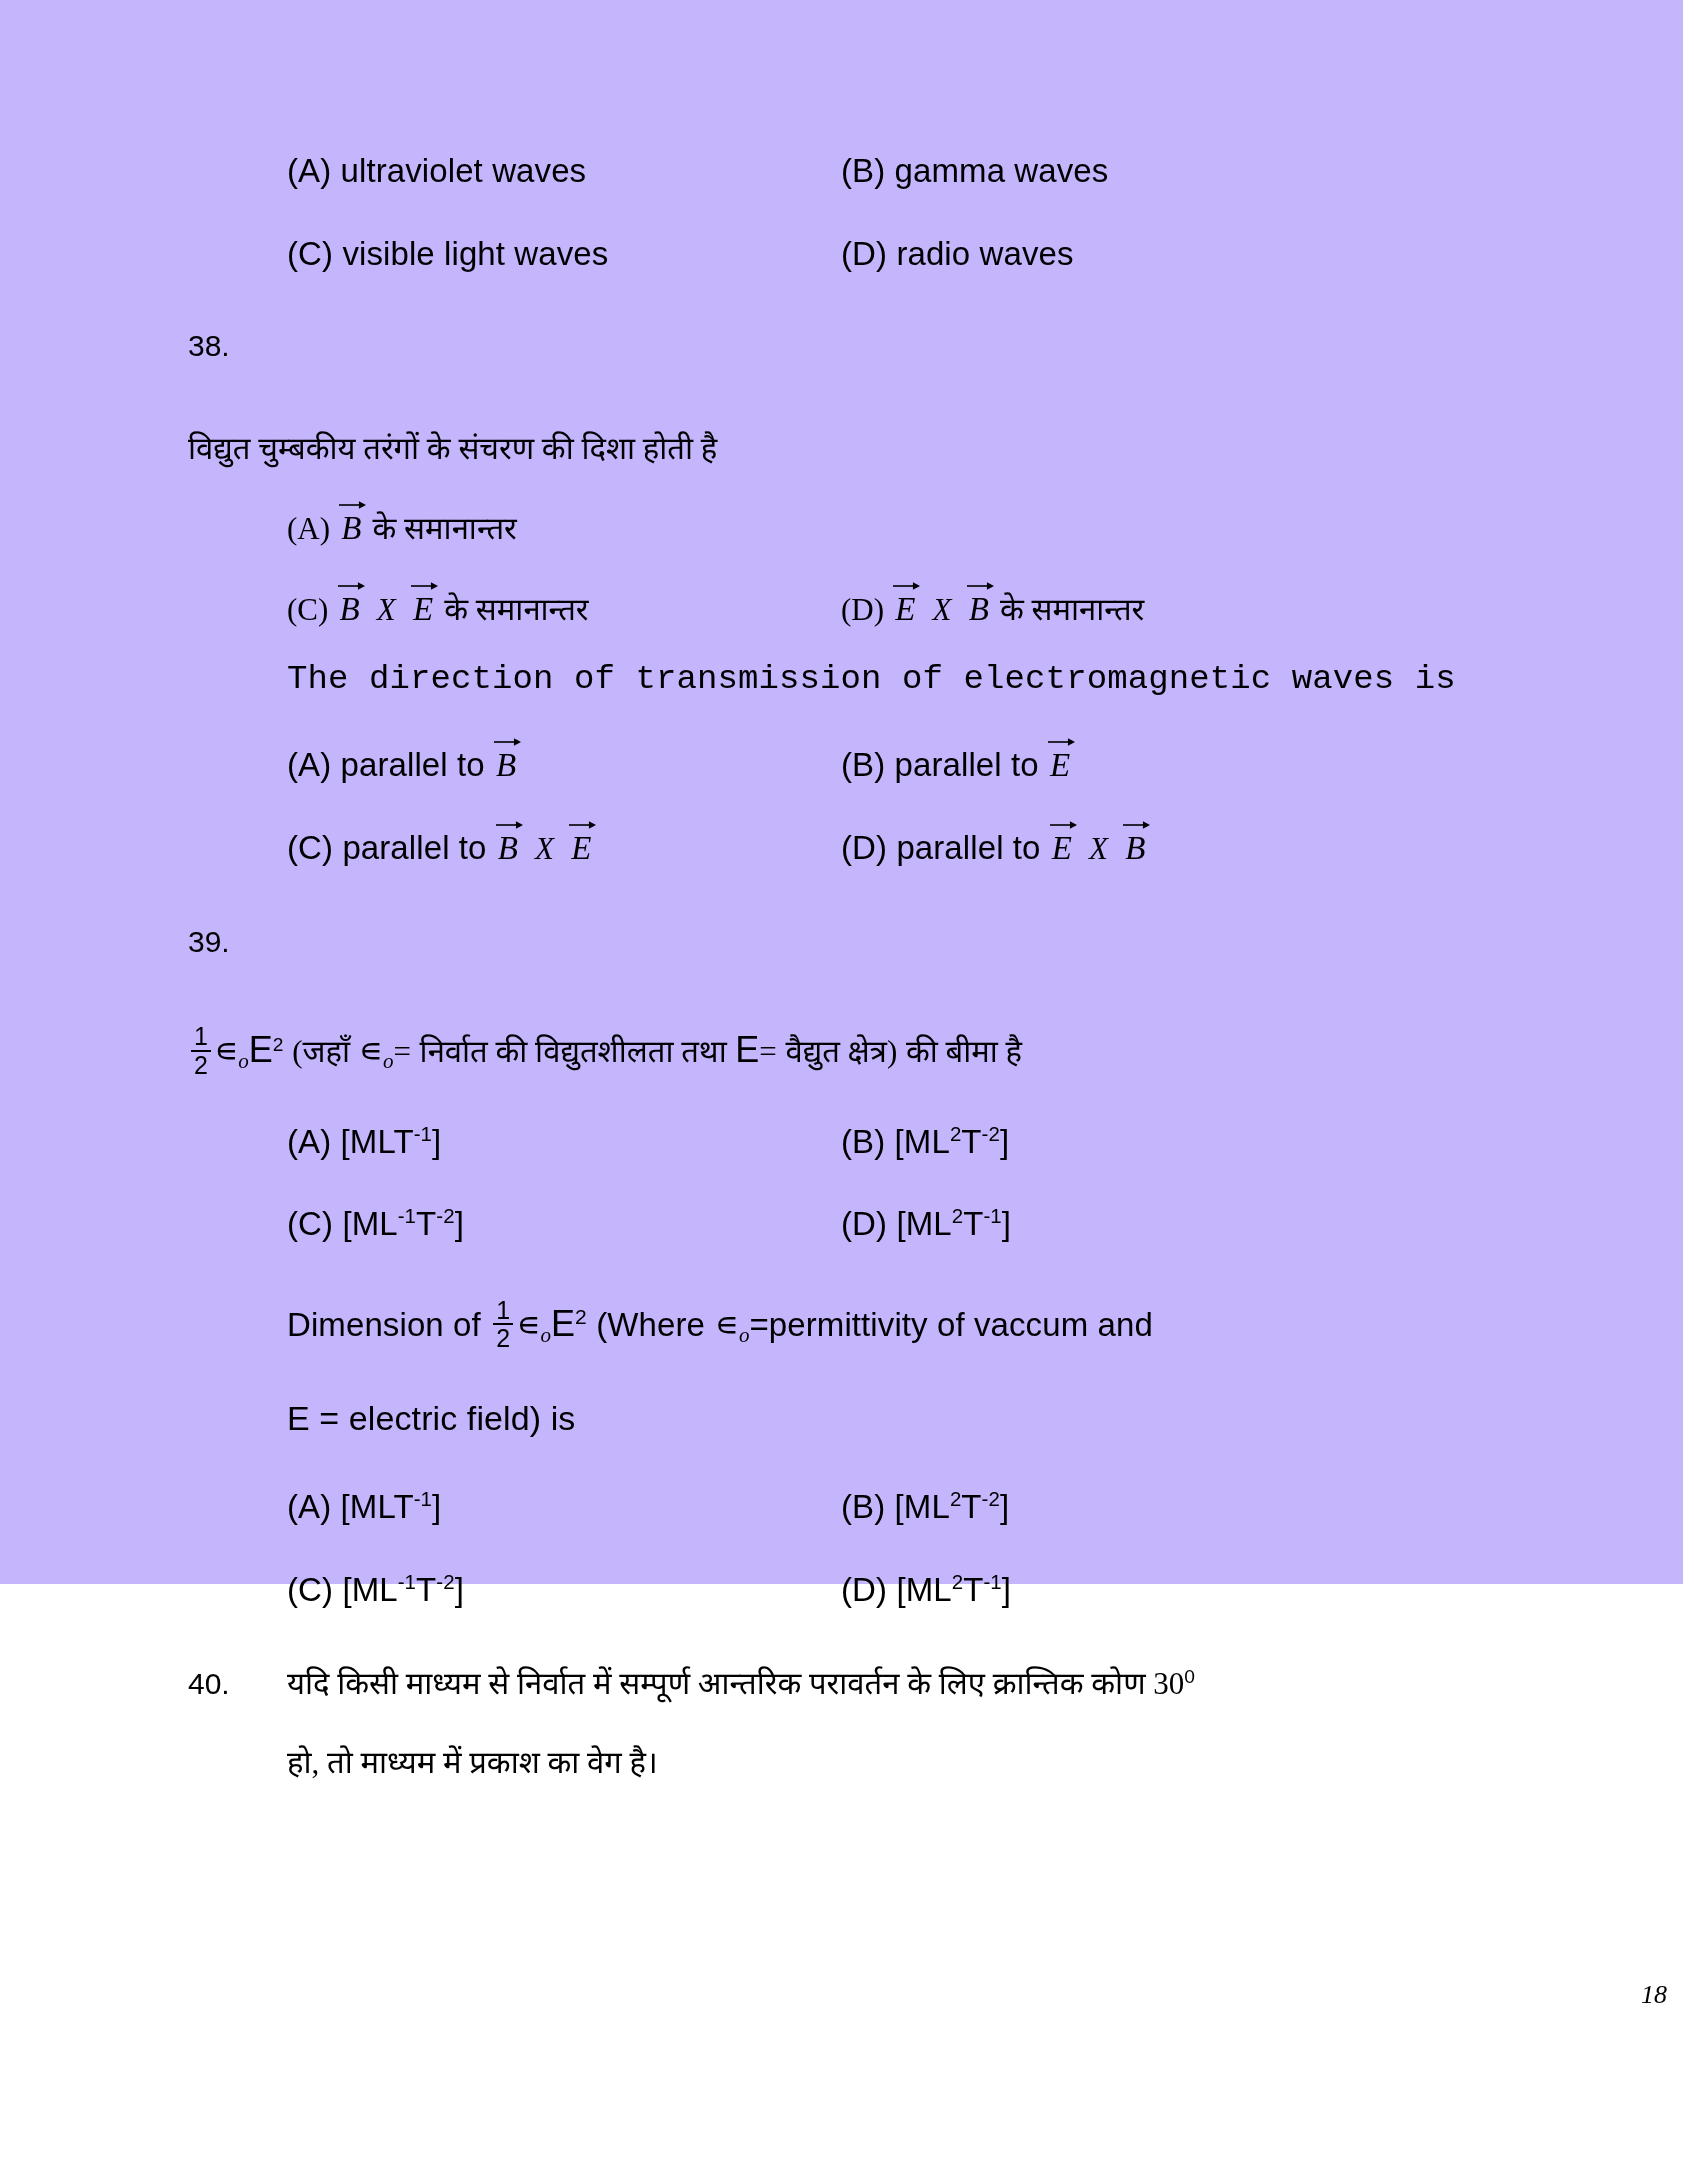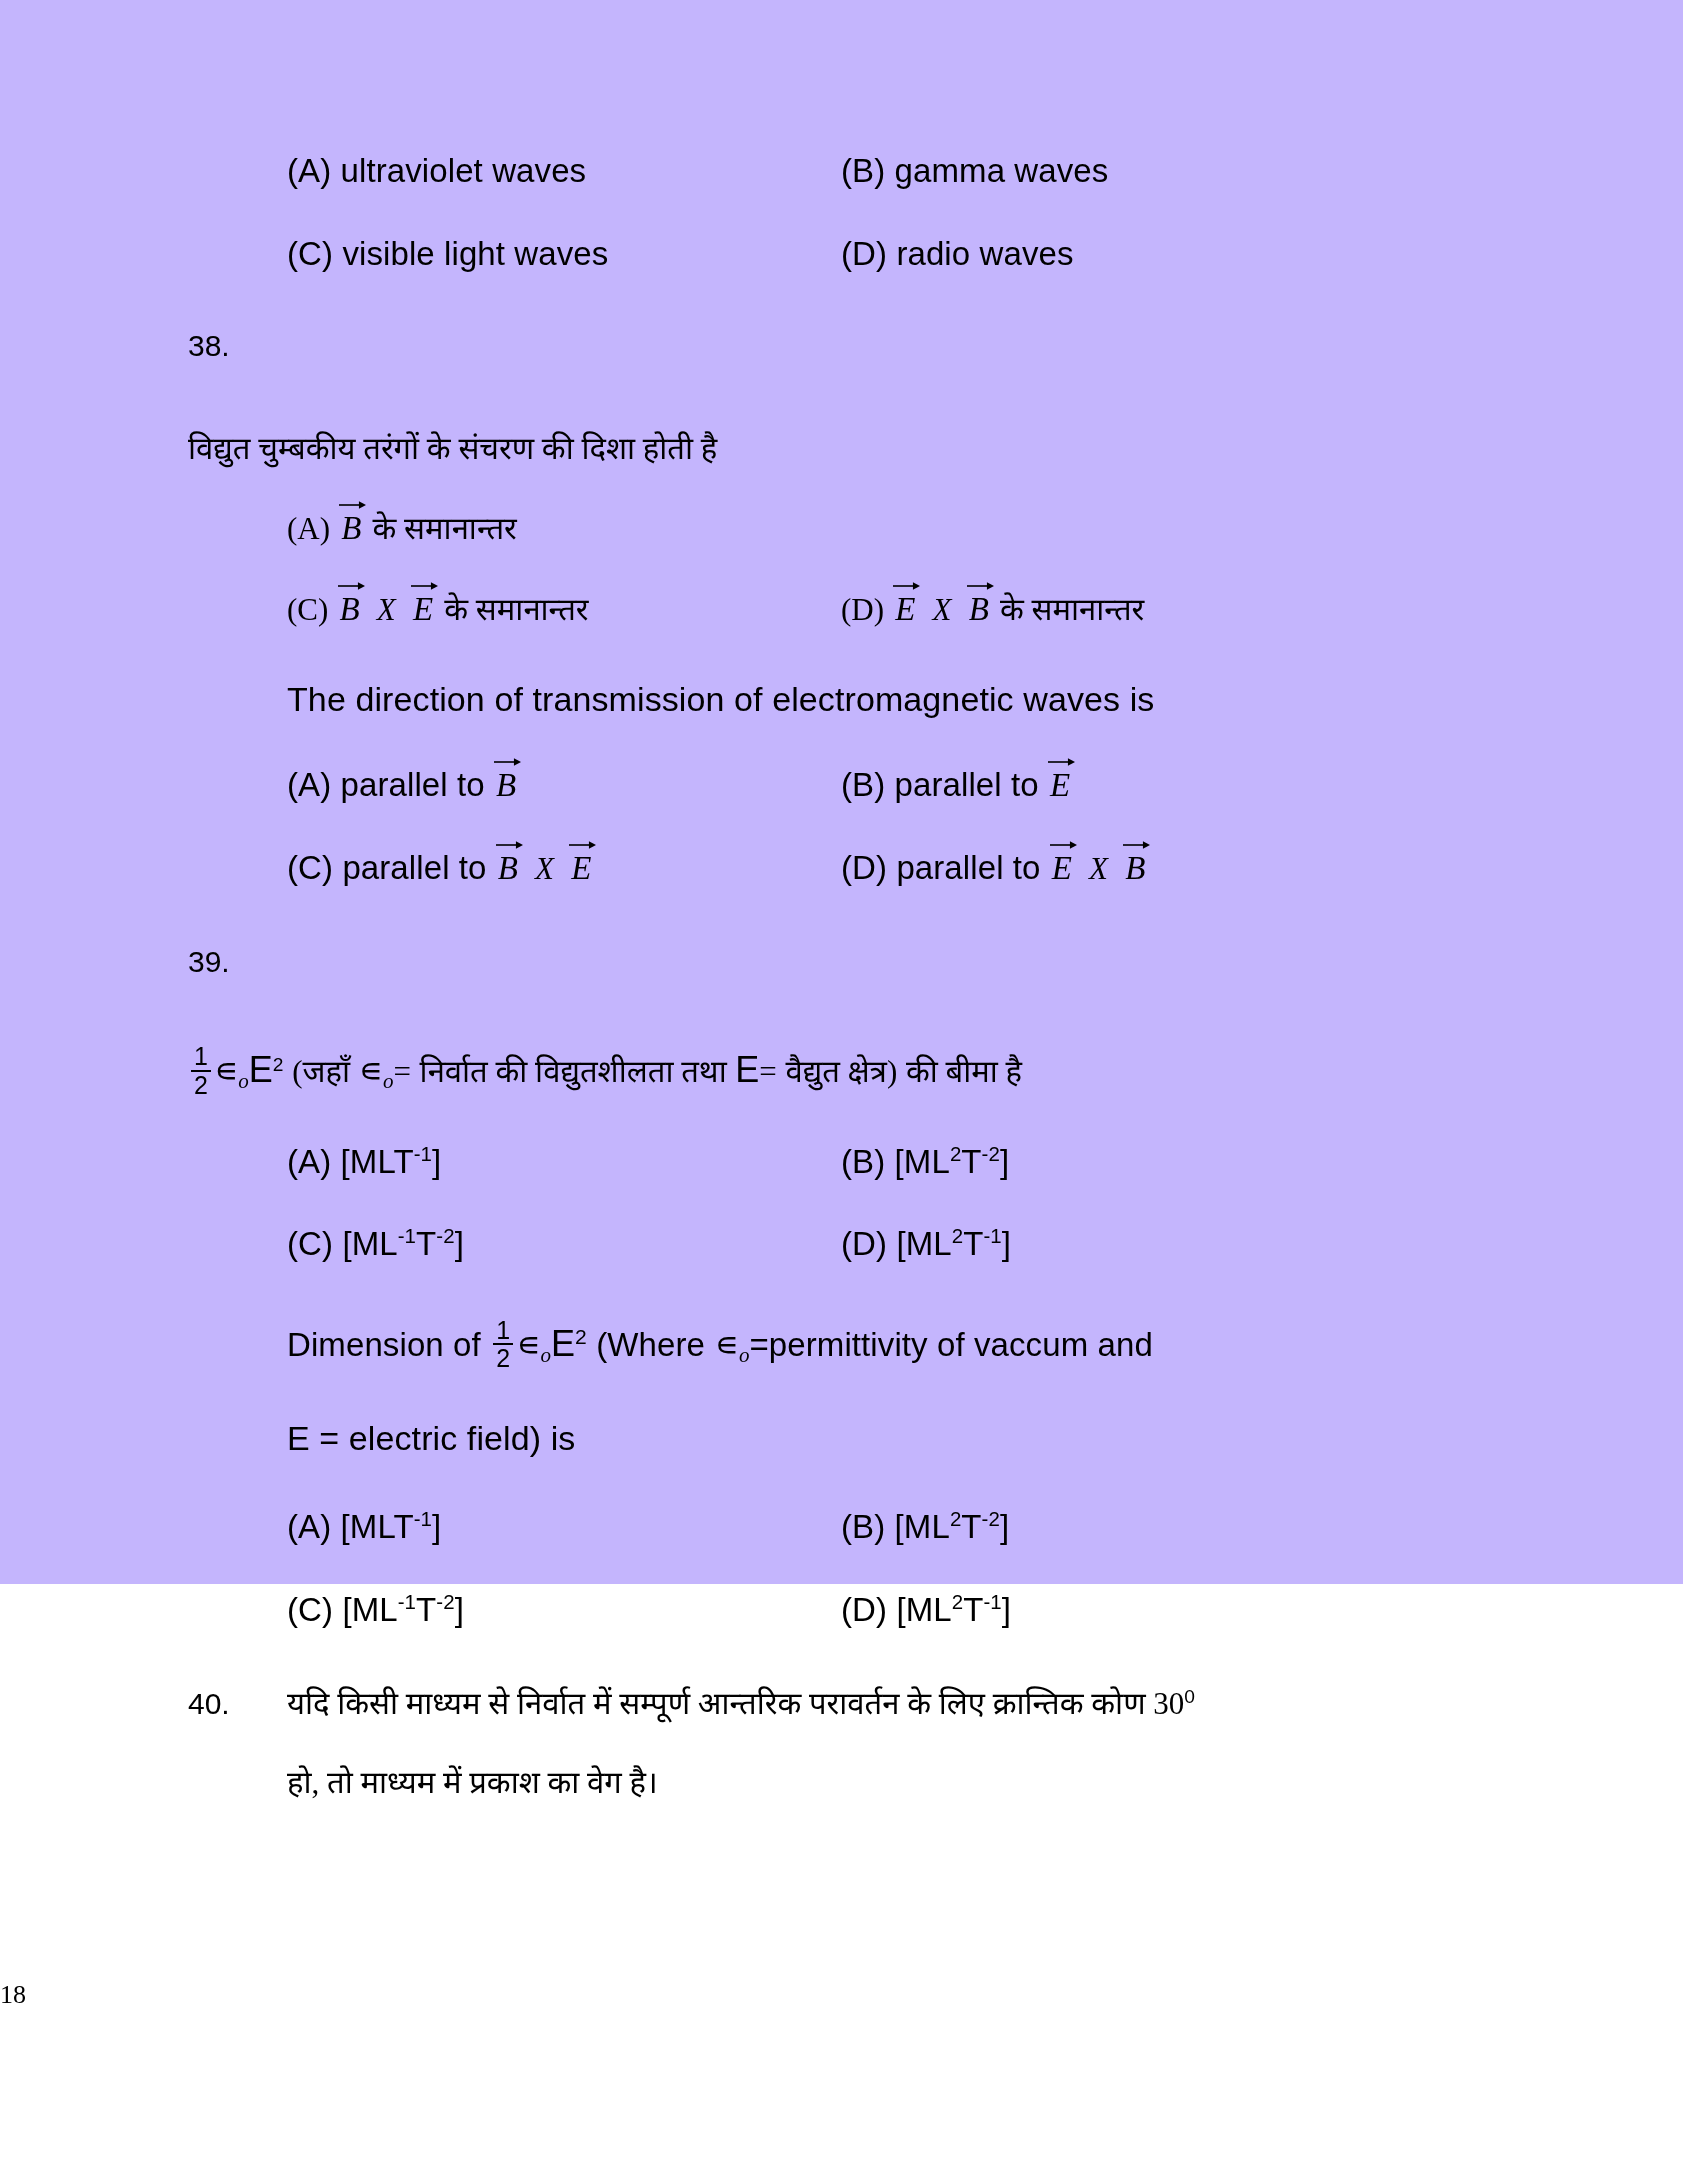--- a/index.html
+++ b/index.html
@@ -127,25 +127,26 @@
   }
   sup.exp {
     font-size: 0.62em;
     vertical-align: super;
     line-height: 0;
   }
 
   .page-num {
     position: absolute;
     left: 0;
-    right: 6px;
+    right: 16px;
     top: 1980px;
-    text-align: left;
+    text-align: right;
     font-family: "Liberation Serif", serif;
     font-size: 26px;
+    font-style: italic;
   }
 </style>
 </head>
 <body>
 
 <div class="page">
 
   <div class="opt-row" style="margin-top:0;">
     <div class="opt-col eng">(A) ultraviolet waves</div>
     <div class="opt-col eng">(B) gamma waves</div>
@@ -206,21 +207,21 @@
       <span class="vec"><span class="arr">
             <svg viewBox="0 0 30 10" preserveAspectRatio="none">
               <line x1="0" y1="6" x2="26" y2="6" stroke="#000" stroke-width="1.6"></line>
               <polygon points="30,6 22,2.2 22,9.8" fill="#000"></polygon>
             </svg>
           </span><span>B</span></span>
       <span class="hin">के समानान्तर</span>
     </div>
   </div>
 
-  <div class="stem-eng eng" style="margin-top:44px;">The direction of transmission of electromagnetic waves is</div>
+  <div class="stem-eng eng" style="margin-top:24px;font-family:Liberation Mono, monospace;">The direction of transmission of electromagnetic waves is</div>
 
   <div class="opt-row" style="margin-top:40px;">
     <div class="opt-col">
       <span class="eng">(A) parallel to</span>
       <span class="vec"><span class="arr">
             <svg viewBox="0 0 30 10" preserveAspectRatio="none">
               <line x1="0" y1="6" x2="26" y2="6" stroke="#000" stroke-width="1.6"></line>
               <polygon points="30,6 22,2.2 22,9.8" fill="#000"></polygon>
             </svg>
           </span><span>B</span></span>

